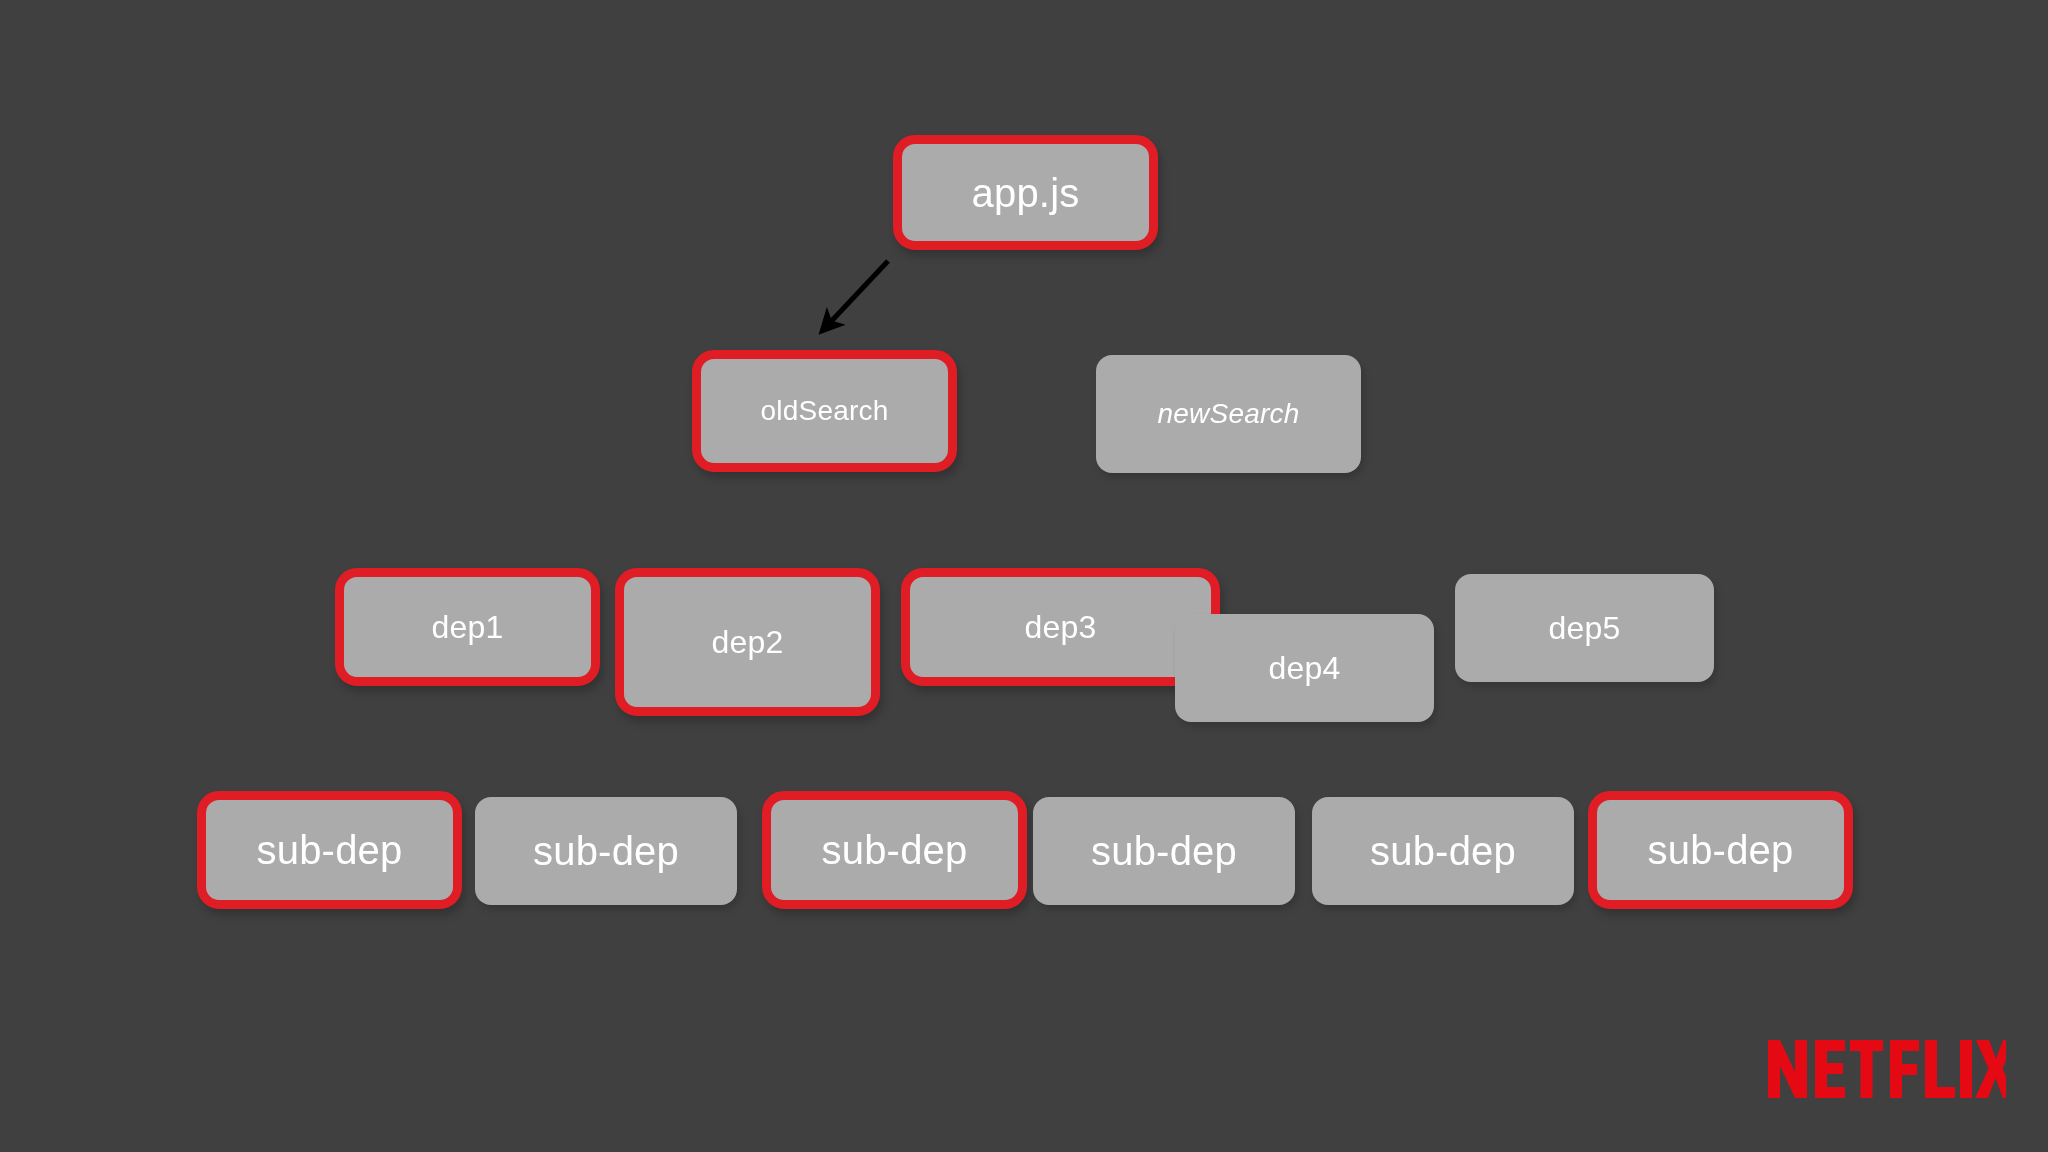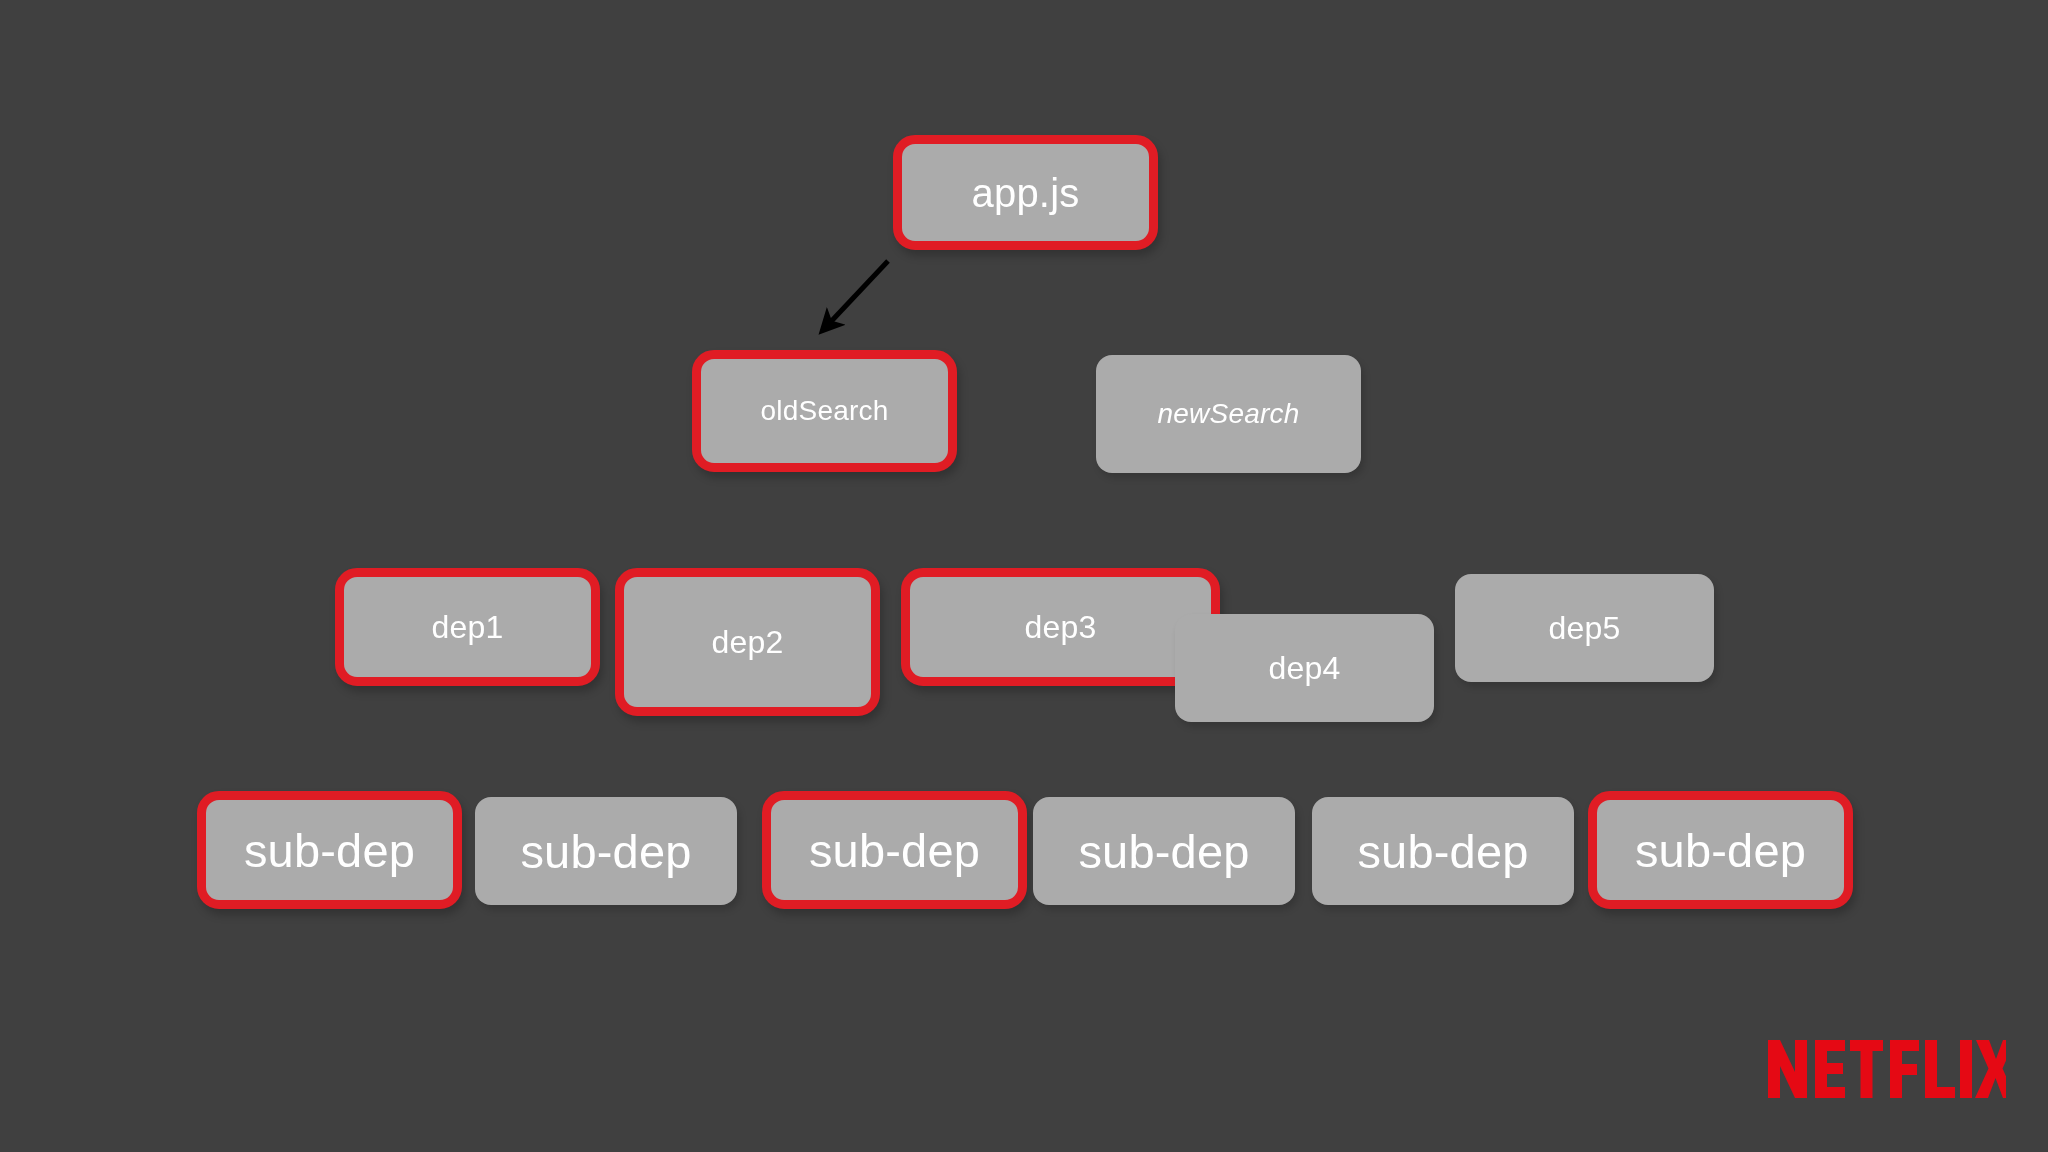--- a/index.html
+++ b/index.html
@@ -46,21 +46,21 @@
   .node-label {
     display: block;
     line-height: 1;
     pointer-events: none;
   }
 
   
   .row-root .node-label    { font-size: 40px; }
   .row-search .node-label  { font-size: 28px; }
   .row-dep .node-label     { font-size: 32px; }
-  .row-subdep .node-label  { font-size: 47px; }
+  .row-subdep .node-label  { font-size: 40px; }
 
   
   #arrow-layer {
     position: absolute;
     left: 0; top: 0;
     width: 2048px;
     height: 1152px;
     pointer-events: none;
   }
 

